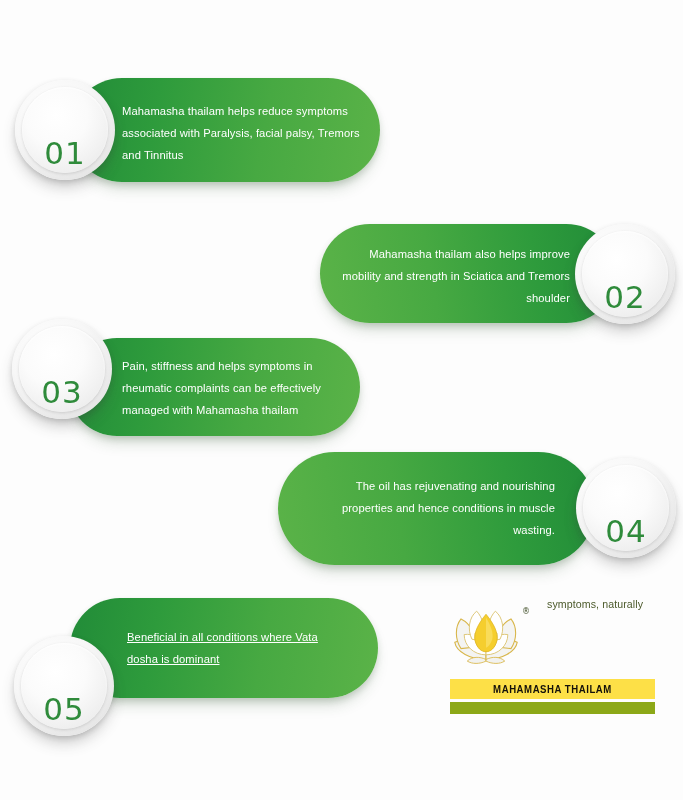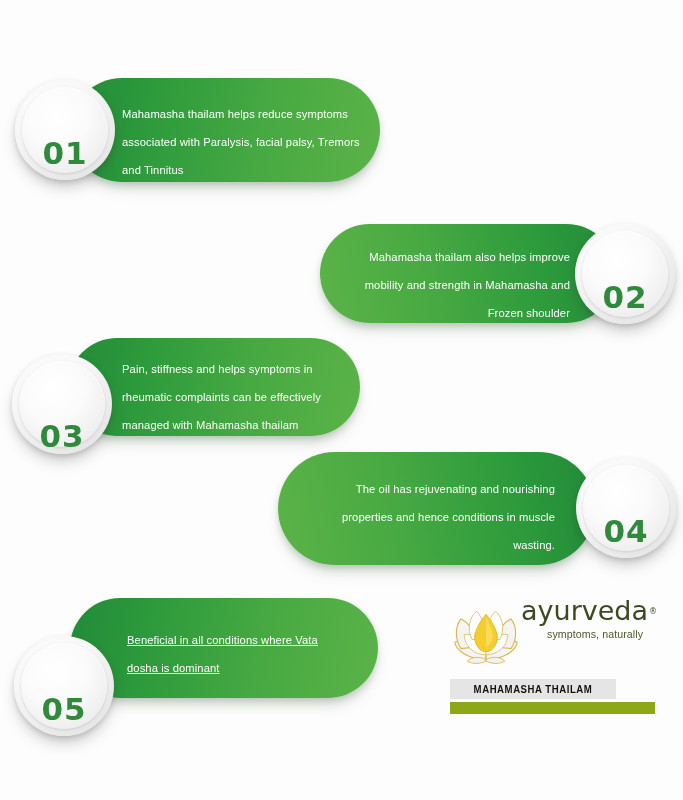--- a/index.html
+++ b/index.html
@@ -38,21 +38,21 @@
     background: linear-gradient(100deg, #218B38 0%, #2E9B3C 28%, #47A942 62%, #5BB348 100%);
   }
   .pill.rtl {
     background: linear-gradient(260deg, #218B38 0%, #2E9B3C 28%, #47A942 62%, #5BB348 100%);
   }
 
   .pill-text {
     position: absolute;
     color: #ffffff;
     font-size: 11.2px;
-    line-height: 28px;
+    line-height: 22px;
     letter-spacing: 0.1px;
     white-space: pre-line;
   }
   .pill-text.left {
     text-align: left;
   }
   .pill-text.right {
     text-align: right;
   }
 
@@ -76,21 +76,21 @@
     border-radius: 50%;
     background: radial-gradient(circle at 40% 33%, #ffffff 0%, #fbfbfb 40%, #ededed 80%, #e4e4e4 100%);
     box-shadow: inset 0 1px 2px rgba(255,255,255,0.9),
                 0 1px 3px rgba(120,120,120,0.28);
   }
   .badge-num {
     position: relative;
     z-index: 2;
     color: #2F8B3B;
     font-size: 31px;
-    font-weight: 700;
+    font-weight: 400;
     letter-spacing: 1px;
     font-family: "DejaVu Sans", sans-serif;
     margin-top: 46px;
   }
 
   
   .logo-block {
     position: absolute;
     left: 443px;
     top: 592px;
@@ -142,23 +142,23 @@
     letter-spacing: 0.1px;
     margin-top: 2px;
     margin-left: 26px;
     font-weight: 400;
   }
 
   .bar-orange {
     position: absolute;
     left: 7px;
     top: 87px;
-    width: 166px;
+    width: 205px;
     height: 20px;
-    background: #e5e5e5;
+    background: #fde047;
     display: flex;
     align-items: center;
     justify-content: center;
   }
   .bar-orange-label {
     color: #14110a;
     font-size: 9.6px;
     font-weight: 700;
     letter-spacing: 0.55px;
     transform: scaleY(1.12);
@@ -181,30 +181,30 @@
   <div class="step">
     <div class="pill ltr" style="left:70px; top:78px; width:310px; height:104px;"></div>
     <div class="pill-text left" style="left:122px; top:100px; width:248px;">Mahamasha thailam helps reduce symptoms associated with Paralysis, facial palsy, Tremors and Tinnitus</div>
     <div class="badge" style="left:15px; top:80px;">
       <span class="badge-num">01</span>
     </div>
   </div>
 
   <div class="step">
     <div class="pill rtl" style="left:320px; top:224px; width:296px; height:99px;"></div>
-    <div class="pill-text right" style="left:330px; top:243px; width:240px;">Mahamasha thailam also helps improve mobility and strength in Mahamasha and Frozen shoulder</div>
+    <div class="pill-text right" style="left:330px; top:243px; width:240px;">Mahamasha thailam also helps improve mobility and strength in Sciatica and Tremors shoulder</div>
     <div class="badge" style="left:575px; top:224px;justify-content:center;">
       <span class="badge-num">02</span>
     </div>
   </div>
 
   <div class="step">
     <div class="pill ltr" style="left:68px; top:338px; width:292px; height:98px;"></div>
     <div class="pill-text left" style="left:122px; top:355px; width:225px;">Pain, stiffness and helps symptoms in rheumatic complaints can be effectively managed with Mahamasha thailam</div>
-    <div class="badge" style="left:12px; top:354px;align-items:flex-end;">
+    <div class="badge" style="left:12px; top:319px;">
       <span class="badge-num">03</span>
     </div>
   </div>
 
   <div class="step">
     <div class="pill rtl" style="left:278px; top:452px; width:317px; height:113px;"></div>
     <div class="pill-text right" style="left:320px; top:475px; width:235px;">The oil has rejuvenating and nourishing properties and hence conditions in muscle wasting.</div>
     <div class="badge" style="left:576px; top:458px;">
       <span class="badge-num">04</span>
     </div>
@@ -245,21 +245,21 @@
       <path d="M50 30 C56 40 60 50 58 58 C56 64 53 68 50 69 C50 58 50 42 50 30 Z" fill="#FAE06A" opacity="0.75"></path>
 
       <g fill="#f2f2ef" stroke="#d8b64a" stroke-width="1.1">
         <path d="M50 86 C42 90 32 90 26 86 C32 80 42 80 50 84 Z"></path>
         <path d="M50 86 C58 90 68 90 74 86 C68 80 58 80 50 84 Z"></path>
       </g>
     </svg>
 
     <div class="logo-type">
       <div class="logo-ayurveda">
-        <span>ayurveda</span><span class="logo-reg">®</span>
+        <span class="logo-reg">®</span>
       </div>
       <div class="logo-tag">symptoms, naturally</div>
     </div>
 
     <div class="bar-orange">
       <span class="bar-orange-label">MAHAMASHA THAILAM</span>
     </div>
     <div class="bar-olive"></div>
   </div>
 

